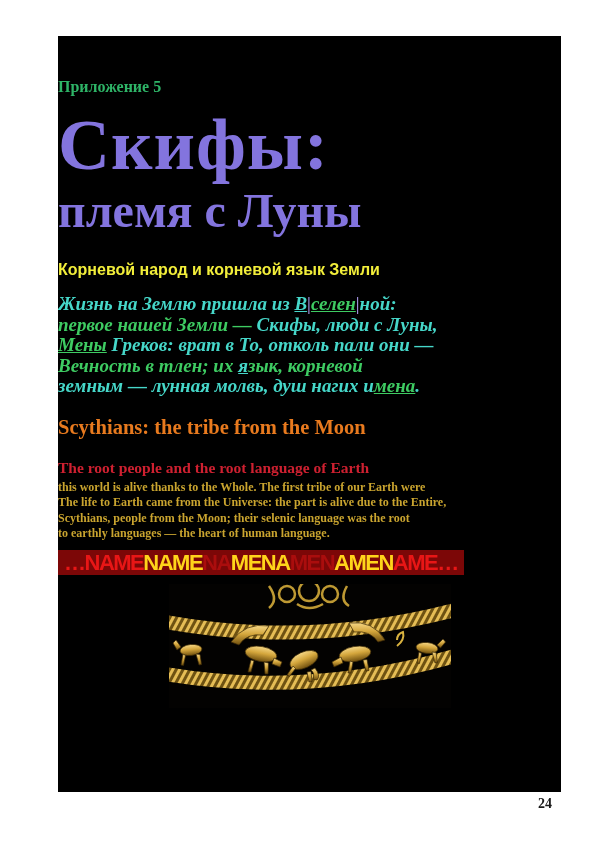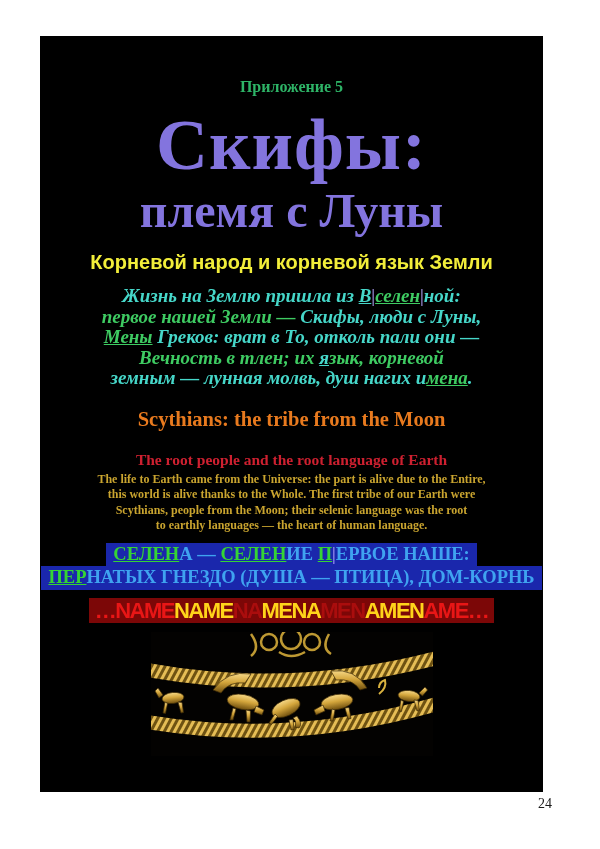--- a/index.html
+++ b/index.html
@@ -1,34 +1,34 @@
 <!DOCTYPE html>
 <html style="--violet: #8374de; --annex-green: #2eb467; --yellow: #f2ee3a; --cyan: #46d7c9; --green: #3ecb62; --bar: #b9a6ff; --orange: #e87a1e; --red-heading: #ce2030; --gold-text: #c9a42f; --blue-bg: #1a27ac; --blue-text: #3fa3f0; --strip-green: #35d435; --name-bg: #7c0707; --name-red: #e81616; --name-red-dark: #aa0d0d; --name-yellow: #ffd41a;"><head>
 <meta charset="utf-8">
 <style>
   html,body{margin:0;padding:0;background:#fff;}
   body{width:600px;height:849px;font-family:"Liberation Serif",serif;}
   .page{position:relative;width:600px;height:849px;background:#ffffff;overflow:hidden;}
-  .black-box{position:absolute;left:40px;top:36px;width:503px;height:756px;background:#000;text-align:center;overflow:hidden;}
+  .black-box{position:absolute;left:58px;top:36px;width:503px;height:756px;background:#000;overflow:hidden;}
   .annex{margin-top:41px;font-weight:bold;font-size:16px;line-height:19px;color:var(--annex-green);}
   .title{margin:10px 0 0;font-weight:bold;font-size:72px;line-height:78px;letter-spacing:1px;color:var(--violet);}
   .subtitle{margin-top:4px;font-weight:bold;font-size:48px;line-height:46px;color:var(--violet);}
-  .tagline{margin-top:16px;font-family:"Liberation Sans",sans-serif;font-weight:bold;font-size:20px;line-height:24px;color:var(--yellow);}
+  .tagline{margin-top:24px;font-family:"Liberation Sans",sans-serif;font-weight:bold;font-size:16px;line-height:24px;color:var(--yellow);}
   .verse{margin-top:12px;font-weight:bold;font-style:italic;font-size:19px;line-height:20.5px;}
   .en-title{margin-top:17px;font-weight:bold;font-size:20.5px;line-height:26px;color:var(--orange);}
   .en-sub{margin-top:18px;font-weight:bold;font-size:15.5px;line-height:19px;color:var(--red-heading);}
   .en-para{margin-top:3px;font-weight:bold;font-size:12px;line-height:15.5px;color:var(--gold-text);}
   .selena{margin-top:9px;font-weight:bold;font-size:18.5px;}
   .sl-row{line-height:23.5px;}
   .strip{display:inline-block;background:var(--blue-bg);padding:0 7px;}
   .nb-row{margin-top:8px;line-height:25px;}
   .name-strip{display:inline-block;background:var(--name-bg);padding:1px 6px 0;
     font-family:"Liberation Sans",sans-serif;font-weight:bold;font-size:22px;letter-spacing:-1.5px;line-height:24px;}
   .artifact{margin:7px auto 0;width:282px;height:124px;}
-  .page-number{position:absolute;left:527px;top:796px;width:36px;text-align:center;font-size:14px;color:#1a1a1a;}
+  .page-number{position:absolute;left:527px;top:796px;width:36px;text-align:center;font-size:14px;color:#1a1a1a;font-weight:bold;}
   
   .seg-cyan{color:var(--cyan);}
   .seg-green{color:var(--green);}
   .seg-cyan-u{color:var(--cyan);text-decoration:underline;}
   .seg-green-u{color:var(--green);text-decoration:underline;}
   .seg-bar{color:var(--bar);font-weight:normal;font-style:normal;}
   .seg-blue{color:var(--blue-text);}
   .seg-sgreen-u{color:var(--strip-green);text-decoration:underline;}
   .seg-red{color:var(--name-red);}
   .seg-redk{color:var(--name-red-dark);}
@@ -50,34 +50,26 @@
       <div class="verse-line"><span class="seg seg-green">первое нашей Земли — </span><span class="seg seg-cyan">Скифы, люди с Луны,</span></div>
       <div class="verse-line"><span class="seg seg-green-u">Мены</span><span class="seg seg-cyan"> Греков: врат в То, отколь пали они —</span></div>
       <div class="verse-line"><span class="seg seg-green">Вечность в тлен; их </span><span class="seg seg-cyan-u">я</span><span class="seg seg-green">зык, корневой</span></div>
       <div class="verse-line"><span class="seg seg-cyan">земным — лунная молвь, душ нагих и</span><span class="seg seg-green-u">мена</span><span class="seg seg-cyan">.</span></div>
     </div>
 
     <div class="en-title">Scythians: the tribe from the Moon</div>
     <div class="en-sub">The root people and the root language of Earth</div>
 
     <div class="en-para">
+      <div>this world is alive thanks to the Whole. The first tribe of our Earth were</div>
       <div>The life to Earth came from the Universe: the part is alive due to the Entire,</div>
-      <div>this world is alive thanks to the Whole. The first tribe of our Earth were</div>
       <div>Scythians, people from the Moon; their selenic language was the root</div>
       <div>to earthly languages — the heart of human language.</div>
     </div>
 
-    <div class="selena">
-      <div class="sl-row">
-        <span class="strip"><span class="seg seg-sgreen-u">СЕЛЕН</span><span class="seg seg-blue">А — </span><span class="seg seg-sgreen-u">СЕЛЕН</span><span class="seg seg-blue">ИЕ </span><span class="seg seg-sgreen-u">П</span><span class="seg seg-bar">|</span><span class="seg seg-blue">ЕРВОЕ НАШЕ:</span></span>
-      </div>
-      <div class="sl-row">
-        <span class="strip"><span class="seg seg-sgreen-u">ПЕР</span><span class="seg seg-blue">НАТЫХ ГНЕЗДО (ДУША — ПТИЦА), ДОМ-КОРНЬ</span></span>
-      </div>
-    </div>
 
     <div class="nb-row">
       <span class="name-strip"><span class="seg seg-red">…NAME</span><span class="seg seg-yellow">NAME</span><span class="seg seg-redk">NA</span><span class="seg seg-yellow">MENA</span><span class="seg seg-redk">MEN</span><span class="seg seg-yellow">AMEN</span><span class="seg seg-red">AME…</span></span>
     </div>
 
     <div class="artifact">
       <svg width="282" height="124" viewBox="0 0 282 124">
         <defs>
           <linearGradient id="gld" x1="0" y1="0" x2="0" y2="1">
             <stop offset="0" stop-color="#f6d887"></stop>

